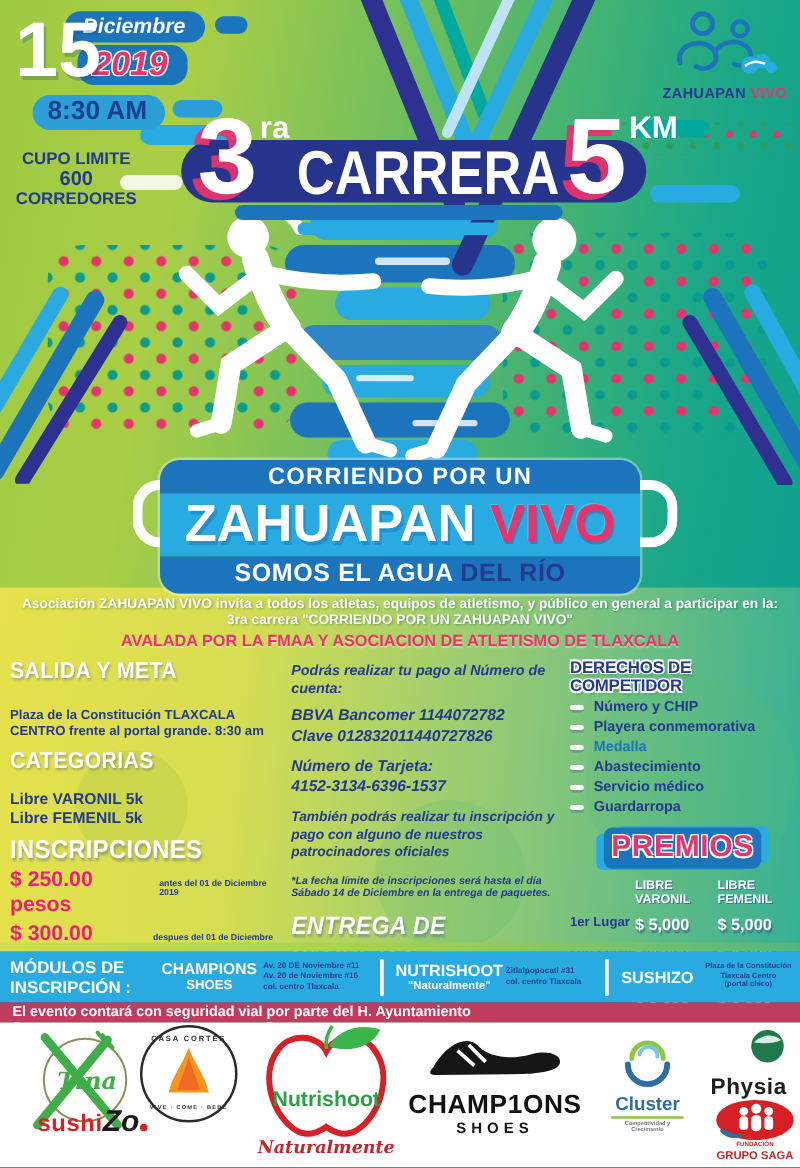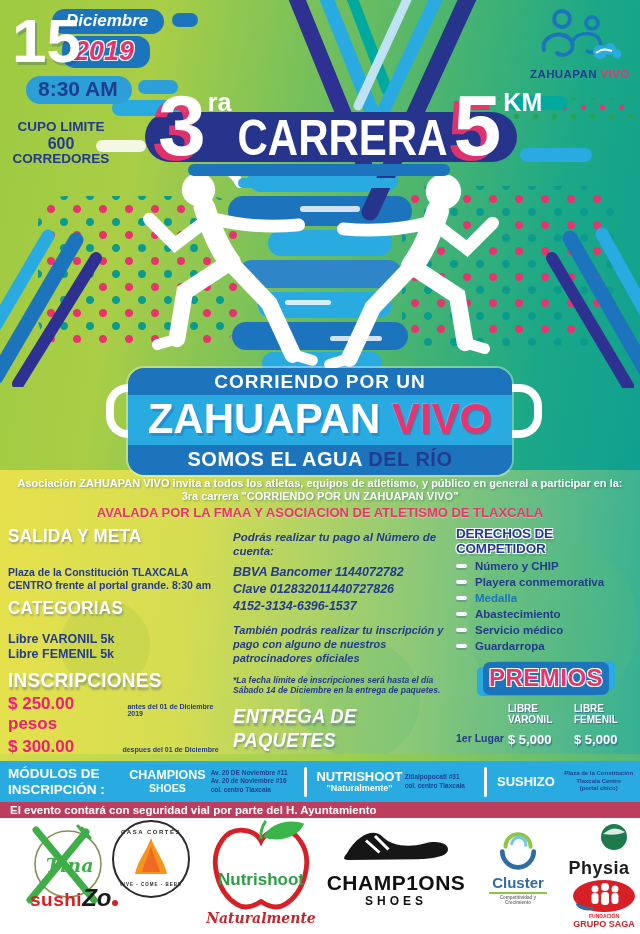--- a/index.html
+++ b/index.html
@@ -342,20 +342,21 @@
       <span class="tel">241-108-01-98</span>
       <span class="tel-sep"></span>
       <span class="tel">246-124-30-09</span>
     </div>
   </div>
 
   <div class="abs col-mid">
     <div class="mid-p" style="margin-top:0;">Podrás realizar tu pago al Número de cuenta:</div>
     <div class="mid-b" style="margin-top:5px;">BBVA Bancomer 1144072782</div>
     <div class="mid-b">Clave 012832011440727826</div>
+    <div class="mid-b" style="margin-top:7px;">Número de Tarjeta:</div>
     <div class="mid-b">4152-3134-6396-1537</div>
     <div class="mid-p" style="margin-top:10px;font-size:11px;">También podrás realizar tu inscripción y pago con alguno de nuestros patrocinadores oficiales</div>
     <div class="mid-note">*La fecha límite de inscripciones será hasta el día Sábado 14 de Diciembre en la entrega de paquetes.</div>
     <div class="sec-h" style="font-size:18.5px;margin-top:9px;">ENTREGA DE PAQUETES</div>
     <div class="ent-p1">Podrás recoger tu paquete presentando tu voucher de pago o ficha de inscripción.</div>
     <div class="ent-p2">El día SÁBADO 14 de Diciembre, en un horario de 9:00 a 16:00 horas, en los módulos que se instalarán en la Plaza de la Constitución. TLAXCALA CENTRO</div>
   </div>
 
   <div class="abs col-right">
     <div class="der-h">DERECHOS DE COMPETIDOR</div>

